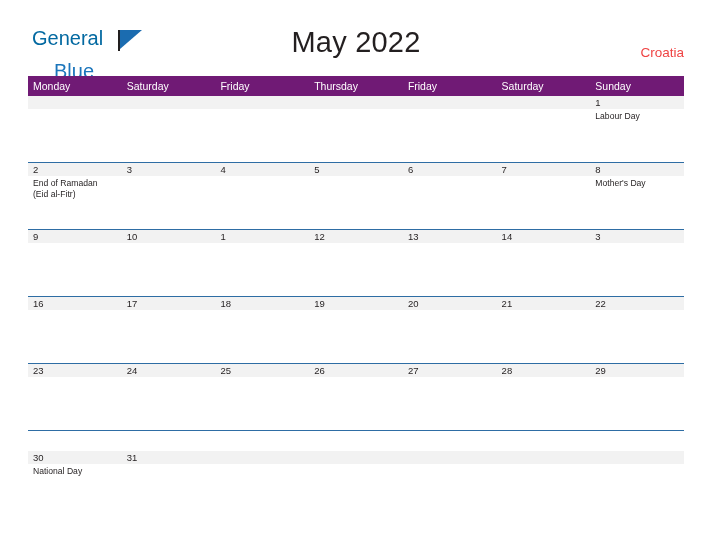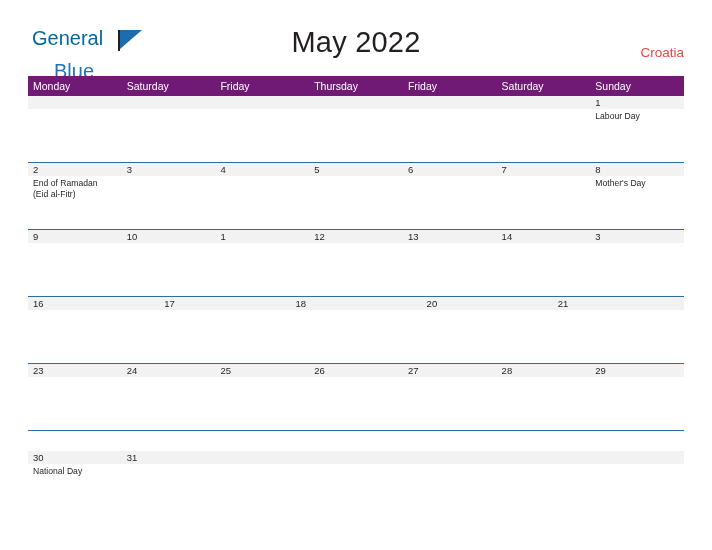--- a/index.html
+++ b/index.html
@@ -306,25 +306,33 @@
           </div>
           <div class="day">
             <div class="band">17</div>
             <div class="events"></div>
           </div>
           <div class="day">
             <div class="band">18</div>
             <div class="events"></div>
           </div>
           <div class="day">
+            <div class="band">19</div>
+            <div class="events"></div>
+          </div>
+          <div class="day">
             <div class="band">20</div>
             <div class="events"></div>
           </div>
           <div class="day">
             <div class="band">21</div>
+            <div class="events"></div>
+          </div>
+          <div class="day">
+            <div class="band">22</div>
             <div class="events"></div>
           </div>
         </div>
         <div class="week">
           <div class="day">
             <div class="band">23</div>
             <div class="events"></div>
           </div>
           <div class="day">
             <div class="band">24</div>

